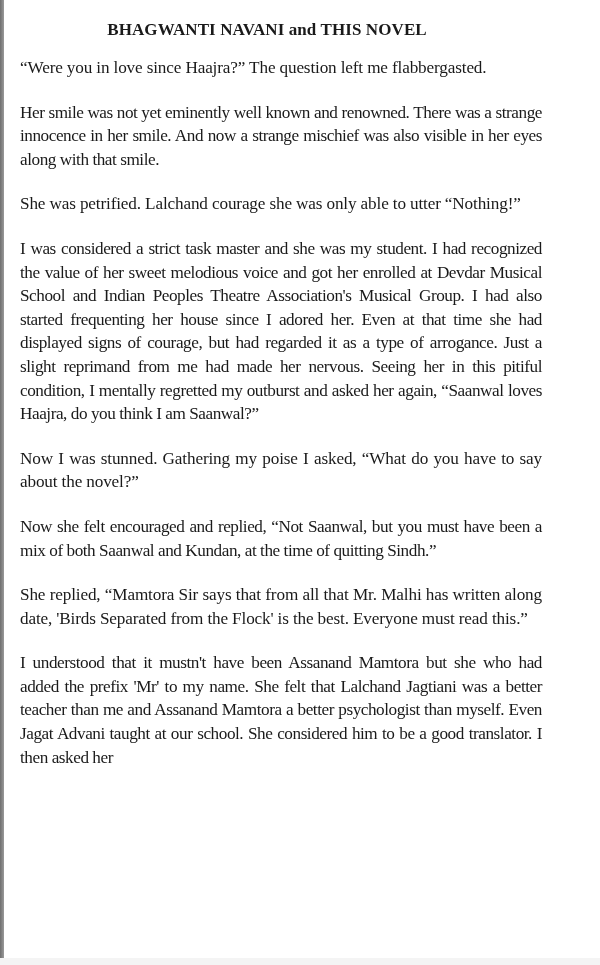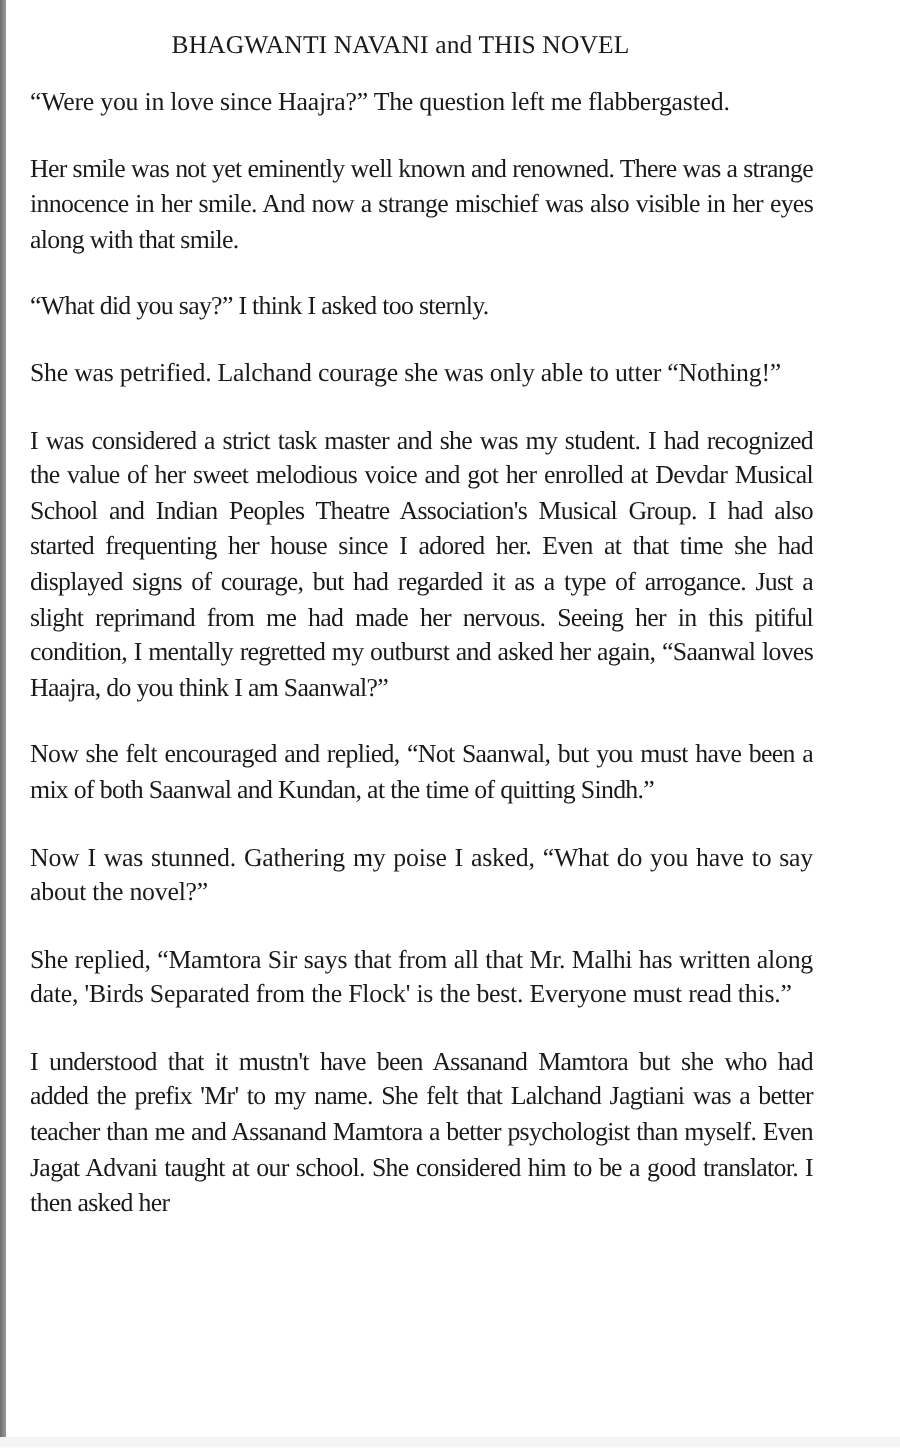--- a/index.html
+++ b/index.html
@@ -31,21 +31,21 @@
     height: 7px;
     background: #f4f4f4;
   }
   .page {
     position: absolute;
     left: 20px;
     top: 18px;
     width: 522px;
   }
   .title {
-    font-weight: normal;
+    font-weight: bold;
     font-size: 17px;
     text-align: center;
     margin: 0 0 14px 0;
     padding-right: 28px;
     letter-spacing: 0.1px;
     line-height: 24px;
   }
   .para {
     font-size: 17.2px;
     line-height: 23.6px;
@@ -61,20 +61,19 @@
 <body>
 
 <div class="page-edge"></div>
 <div class="page-bottom"></div>
 
 <div class="page">
   <h1 class="title">BHAGWANTI NAVANI and THIS NOVEL</h1>
 
   <p class="para">“Were you in love since Haajra?” The question left me flabbergasted.</p>
   <p class="para tight">Her smile was not yet eminently well known and renowned. There was a strange innocence in her smile. And now a strange mischief was also visible in her eyes along with that smile.</p>
-  <p class="para tight">“What did you say?” I think I asked too sternly.</p>
   <p class="para">She was petrified. Lalchand courage she was only able to utter “Nothing!”</p>
   <p class="para tight">I was considered a strict task master and she was my student. I had recognized the value of her sweet melodious voice and got her enrolled at Devdar Musical School and Indian Peoples Theatre Association's Musical Group. I had also started frequenting her house since I adored her. Even at that time she had displayed signs of courage, but had regarded it as a type of arrogance. Just a slight reprimand from me had made her nervous. Seeing her in this pitiful condition, I mentally regretted my outburst and asked her again, “Saanwal loves Haajra, do you think I am Saanwal?”</p>
+  <p class="para">Now I was stunned. Gathering my poise I asked, “What do you have to say about the novel?”</p>
   <p class="para tight">Now she felt encouraged and replied, “Not Saanwal, but you must have been a mix of both Saanwal and Kundan, at the time of quitting Sindh.”</p>
-  <p class="para">Now I was stunned. Gathering my poise I asked, “What do you have to say about the novel?”</p>
   <p class="para">She replied, “Mamtora Sir says that from all that Mr. Malhi has written along date, 'Birds Separated from the Flock' is the best. Everyone must read this.”</p>
   <p class="para tight">I understood that it mustn't have been Assanand Mamtora but she who had added the prefix 'Mr' to my name. She felt that Lalchand Jagtiani was a better teacher than me and Assanand Mamtora a better psychologist than myself. Even Jagat Advani taught at our school. She considered him to be a good translator. I then asked her</p>
 </div>
 
 </body></html>

